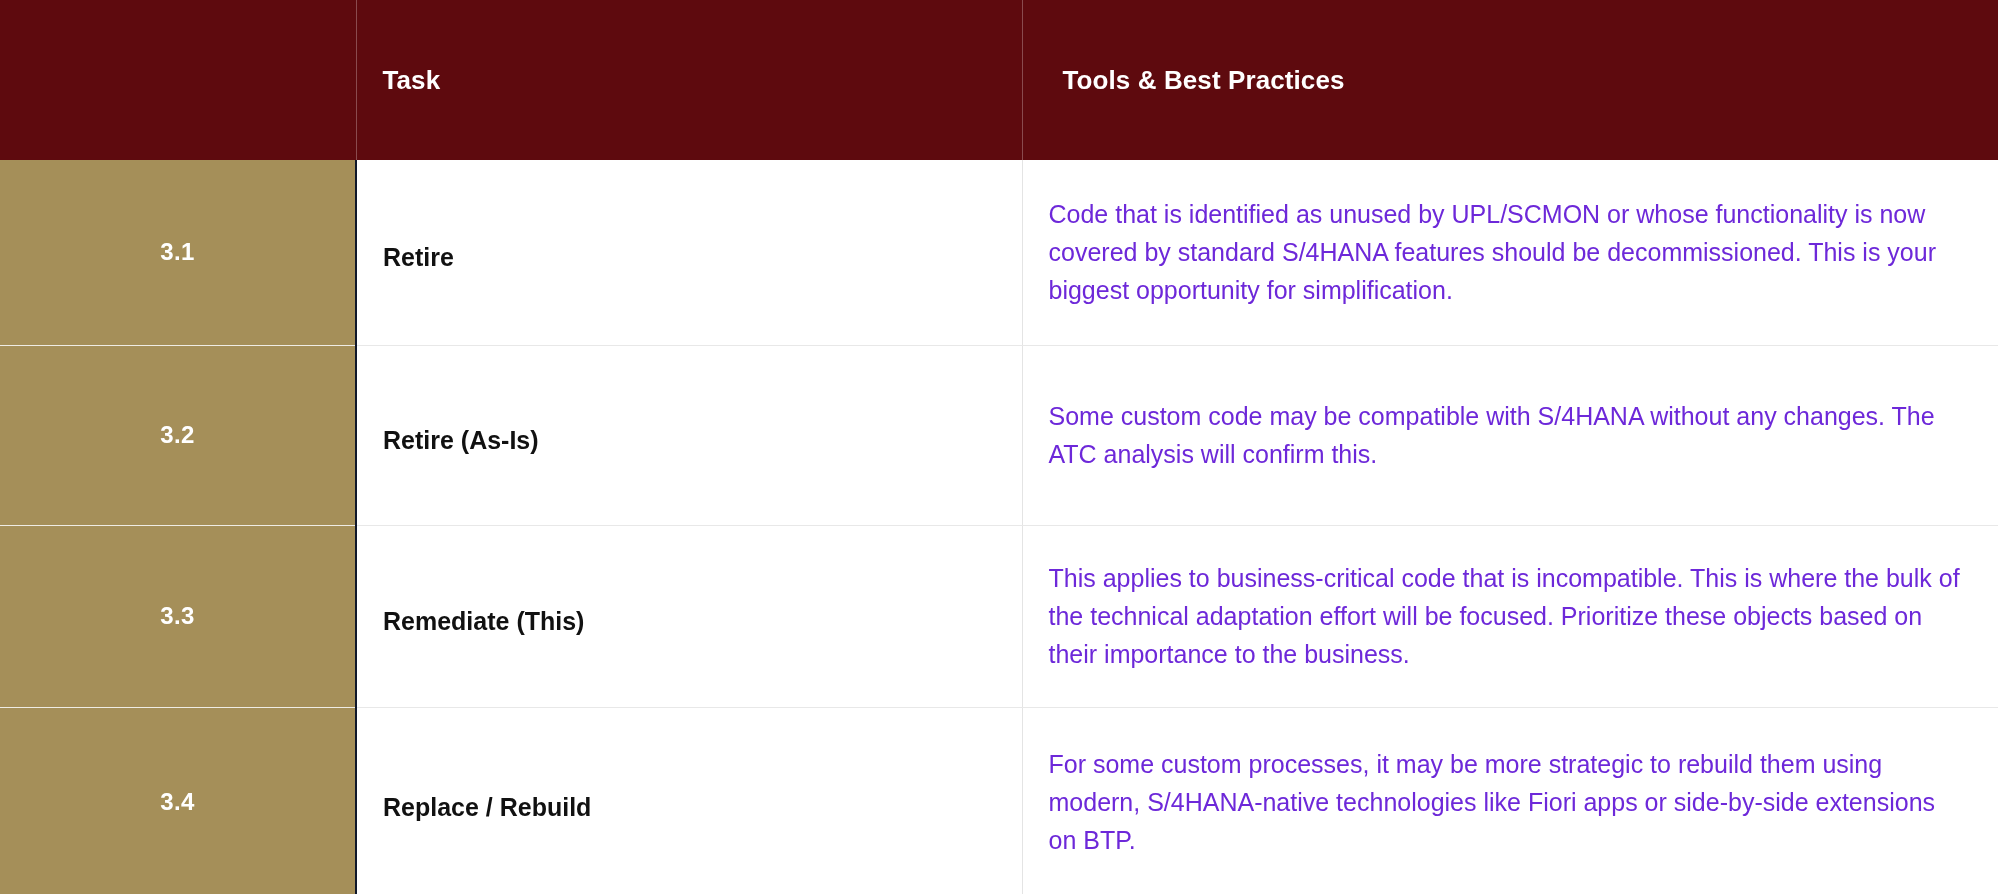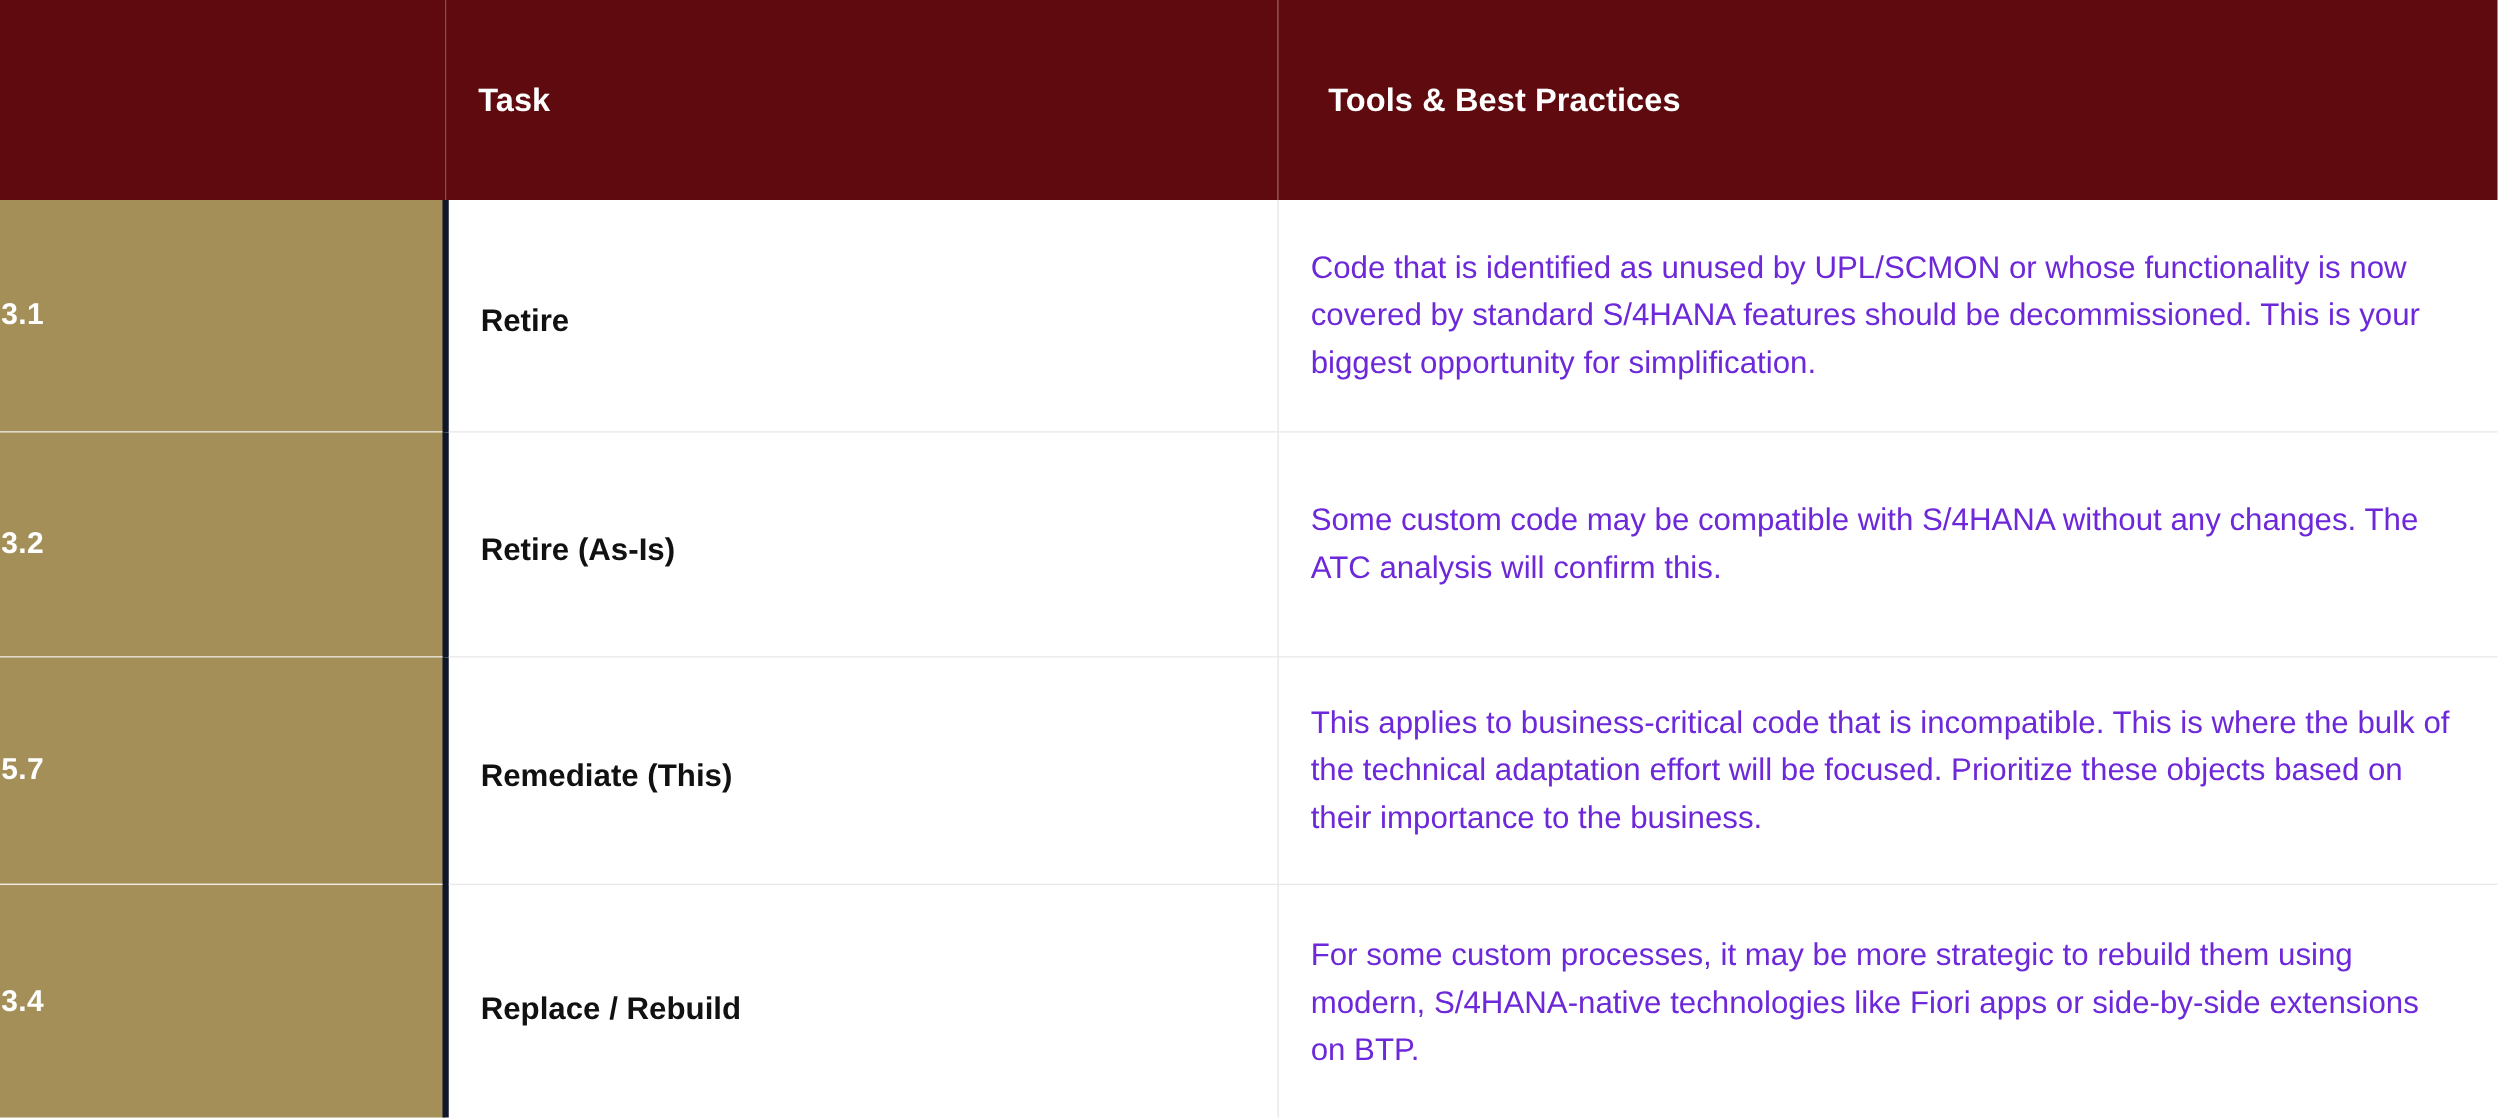--- a/index.html
+++ b/index.html
@@ -67,23 +67,24 @@
     vertical-align: middle;
     border-right: 1px solid #e4e4e4;
     border-bottom: 1px solid #e8e8e8;
     background: #ffffff;
   }
   tbody td.cell-desc { border-right: none; }
 
   tbody td.cell-num {
     background: #A58F59;
     color: #ffffff;
+    text-align: center;
     font-size: 24px;
     font-weight: bold;
-    border-right: 5px solid #0f172a;
+    border-right: 2px solid #0f172a;
     border-bottom: 1px solid #efece4;
     letter-spacing: 0.3px;
   }
 
   tbody td.cell-task {
     color: #111111;
     font-size: 25px;
     font-weight: bold;
     padding: 12px 20px 0 26px;
     line-height: 1.35;
@@ -125,21 +126,21 @@
         <td class="cell-num">3.1</td>
         <td class="cell-task">Retire</td>
         <td class="cell-desc">Code that is identified as unused by UPL/SCMON or whose functionality is now covered by standard S/4HANA features should be decommissioned. This is your biggest opportunity for simplification.</td>
       </tr>
       <tr class="row-1">
         <td class="cell-num">3.2</td>
         <td class="cell-task">Retire (As-Is)</td>
         <td class="cell-desc">Some custom code may be compatible with S/4HANA without any changes. The ATC analysis will confirm this.</td>
       </tr>
       <tr class="row-2">
-        <td class="cell-num">5.7</td>
+        <td class="cell-num">3.3</td>
         <td class="cell-task">Remediate (This)</td>
         <td class="cell-desc">This applies to business-critical code that is incompatible. This is where the bulk of the technical adaptation effort will be focused. Prioritize these objects based on their importance to the business.</td>
       </tr>
       <tr class="row-3">
         <td class="cell-num">3.4</td>
         <td class="cell-task">Replace / Rebuild</td>
         <td class="cell-desc">For some custom processes, it may be more strategic to rebuild them using modern, S/4HANA-native technologies like Fiori apps or side-by-side extensions on BTP.</td>
       </tr>
     </tbody>
   </table>

